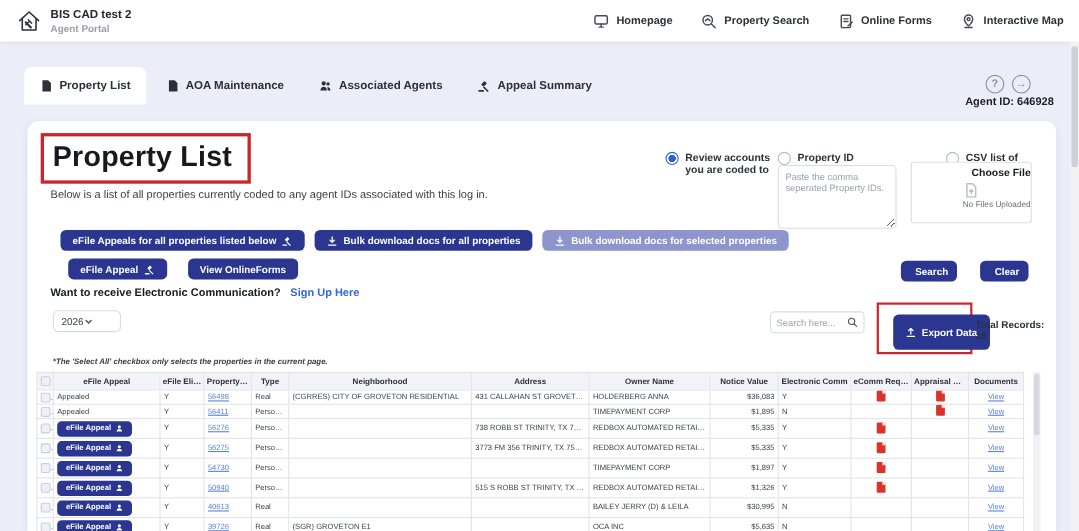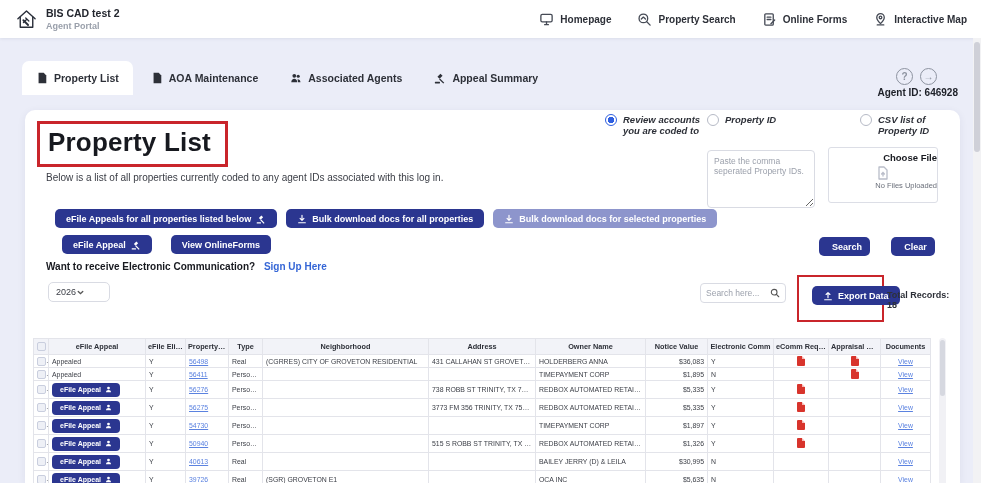--- a/index.html
+++ b/index.html
@@ -27,21 +27,21 @@
   .agent-id { position:absolute; top:87px; right:23px; font-size:10px; font-weight:bold; color:#1c1f27; z-index:4; }
 
   
   .card { position:absolute; top:110px; left:25px; width:935px; height:373px; background:#fff; border-radius:10px 10px 0 0; box-shadow:0 2px 8px rgba(40,45,80,.07); z-index:3; }
 
   .title-annotation { position:absolute; left:12px; top:11px; border:3px solid #c9252b; padding:3px 14px 6px 8px; }
   .page-title { font-size:26px; font-weight:800; letter-spacing:.2px; color:#17191f; }
   .page-desc { position:absolute; left:21px; top:62px; font-size:10px; color:#3a3d45; }
 
   
-  .radio-row { position:absolute; top:4px;font-style:italic; }
+  .radio-row { position:absolute; top:28px; }
   .radio-item { display:flex; gap:6px; font-size:9.5px; font-weight:600; color:#2d3038; cursor:pointer; }
   .radio-dot { width:12px; height:12px; border-radius:50%; border:1.5px solid #b6bac6; background:#fff; flex:0 0 auto; margin-top:0; }
   .radio-dot.on { border:1.5px solid #2f5fe0; background:radial-gradient(circle at 50% 50%, #2f5fe0 0 3.2px, #fff 3.5px); }
   #radio1 { left:580px; width:110px; }
   #radio2 { left:682px; }
   #radio3 { left:803px;margin-left:32px; }
   .pid-textarea { position:absolute; left:682px; top:40px; width:108px; height:58px; border:1px solid #d9dbe3; border-radius:4px; font-family:inherit; font-size:8.5px; color:#555; padding:5px 6px; resize:vertical; background:#fff; }
   .pid-textarea::placeholder { color:#9ca1ac; }
   .choose-file { position:absolute; left:803px; top:37px; width:110px; height:56px; border:1px solid #dcdee6; border-radius:3px; background:#fff; text-align:right; padding-top:4px; }
   .choose-file-title { font-size:9.5px; font-weight:bold; color:#17191f; }
@@ -61,21 +61,21 @@
   .ecomm-line { position:absolute; left:21px; top:151px; font-size:10px; font-weight:bold; color:#17191f; }
   .ecomm-link { color:#3566d6; margin-left:6px; cursor:pointer; }
 
   
   .year-select { position:absolute; left:23px; top:172px; width:62px; height:20px; border:1px solid #d9dbe3; border-radius:5px; background:#fff; font-size:9px; color:#3a3d45; display:flex; align-items:center; justify-content:flex-start; padding:0 7px; cursor:pointer; }
   .search-box { position:absolute; left:675px; top:173px; width:86px; height:20px; border:1px solid #d9dbe3; border-radius:4px; background:#fff; display:flex; align-items:center; padding:0 5px; }
   .search-box input { border:none; outline:none; width:64px; font-family:inherit; font-size:8.5px; color:#555; }
   .search-box input::placeholder { color:#9ca1ac; }
   .search-box svg { width:10px; height:10px; color:#555; }
   .export-annotation { position:absolute; left:772px; top:165px; width:87px; height:47px; border:2.5px solid #c9252b; }
-  .export-btn { position:absolute; left:13px; top:9px; height:19px; font-size:9px; }
+  .export-btn { position:absolute; left:13px; top:9px; height:32px; font-size:9px; }
   .total-records { position:absolute; left:862px; top:180px; font-size:9px; font-weight:600; color:#2d3038; }
 
   .table-note { position:absolute; left:23px; top:214px; font-size:7.2px; font-style:italic; font-weight:600; color:#3a3d45; }
 
   
   .table-wrap { position:absolute; left:8px; top:228px; width:899px; }
   table { border-collapse:collapse; table-layout:fixed; width:897px; }
   th, td { border:1px solid #e3e4ea; overflow:hidden; white-space:nowrap; text-overflow:ellipsis; }
   thead th { background:#f2f3f8; font-size:7.3px; font-weight:bold; color:#2d3038; height:16px; text-align:center; padding:0 2px; }
   tbody td { font-size:6.9px; color:#3a3d45; padding:0 3px; background:#fff; }
@@ -289,20 +289,21 @@
   <div class="export-annotation">
     <button class="btn export-btn">
       <svg viewBox="0 0 12 12" fill="none" stroke="currentColor" stroke-width="1.4" stroke-linecap="round" stroke-linejoin="round">
           <path d="M6 8V2M3.7 4.2 6 1.9l2.3 2.3M2 10.5h8"></path>
         </svg>
       <span>Export Data</span>
     </button>
   </div>
   <div class="total-records">Total Records: 18</div>
 
+  <div class="table-note">*The 'Select All' checkbox only selects the properties in the current page.</div>
 
   <div class="table-wrap">
     <table>
       <colgroup>
         <col style="width:15px">
           <col style="width:97px">
           <col style="width:40px">
           <col style="width:43px">
           <col style="width:34px">
           <col style="width:166px">

